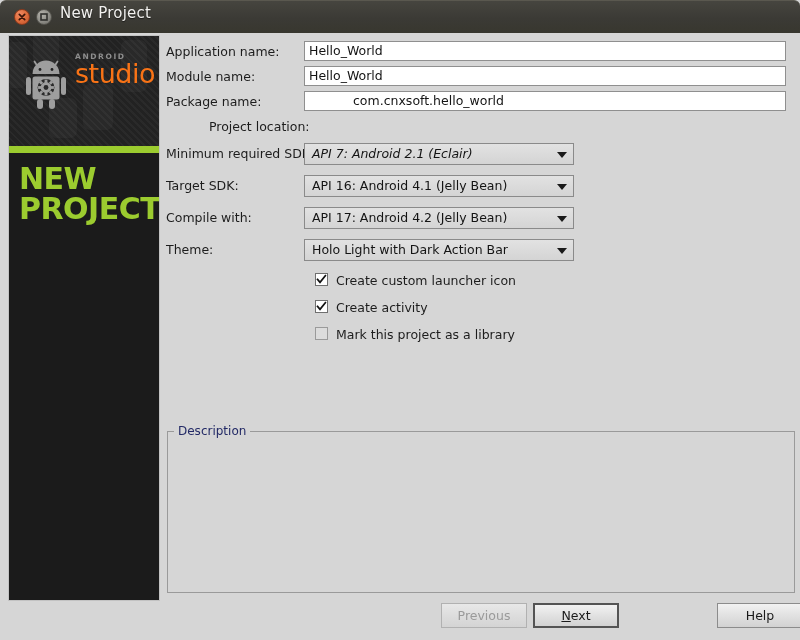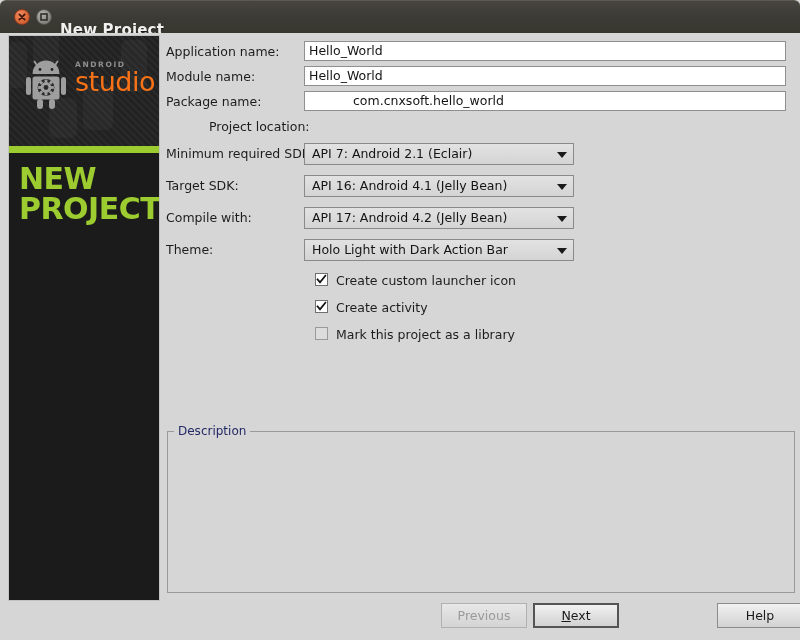--- a/index.html
+++ b/index.html
@@ -48,26 +48,26 @@
   }
   #btn-maximize {
     left: 36px;
     background: radial-gradient(circle at 35% 30%, #b3b1aa 0%, #91908a 50%, #6e6d67 100%);
     border: 1px solid #55544e;
   }
   .winbtn svg { display: block; }
   #title-text {
     position: absolute;
     left: 60px;
-    top: 17px;
+    top: 0;
     height: 24px;
     line-height: 24px;
     color: #f2f1ef;
     font-size: 15px;
-    font-weight: bold;
+    font-weight: normal;
     letter-spacing: 0.2px;
     text-shadow: 0 1px 1px rgba(0,0,0,0.6);
     white-space: nowrap;
   }
 
   
   #content {
     position: absolute;
     left: 0; top: 33px;
     width: 800px;
@@ -114,21 +114,21 @@
   #robot {
     position: absolute;
     left: 16px;
     top: 22px;
     width: 48px;
     height: 52px;
   }
   #wordmark {
     position: absolute;
     left: 66px;
-    top: 24px;
+    top: 16px;
     width: 82px;
   }
   #wm-android {
     font-size: 7.5px;
     letter-spacing: 1.6px;
     color: #8e8e8e;
     font-weight: bold;
     line-height: 9px;
   }
   #wm-studio {
@@ -418,21 +418,21 @@
         <div class="txtfield" style="width:482px;padding-left:48px;"><span>com.cnxsoft.hello_world</span></div>
       </div>
 
       <div class="row" style="top:83px; width:632px;margin-left:43px;">
         <div class="lbl">Project location:</div>
         <div class="browsebtn" style="left:611px;">...</div>
       </div>
 
       <div class="row" style="top:110px; width:632px;">
         <div class="lbl">Minimum required SDK:</div>
-        <div class="combo" style="width:270px;">
+        <div class="combo" style="width:270px;font-style:italic;">
           <span>API 7: Android 2.1 (Eclair)</span>
           <span class="combo-arrow"></span>
         </div>
       </div>
 
       <div class="row" style="top:142px; width:632px;">
         <div class="lbl">Target SDK:</div>
         <div class="combo" style="width:270px;">
           <span>API 16: Android 4.1 (Jelly Bean)</span>
           <span class="combo-arrow"></span>

